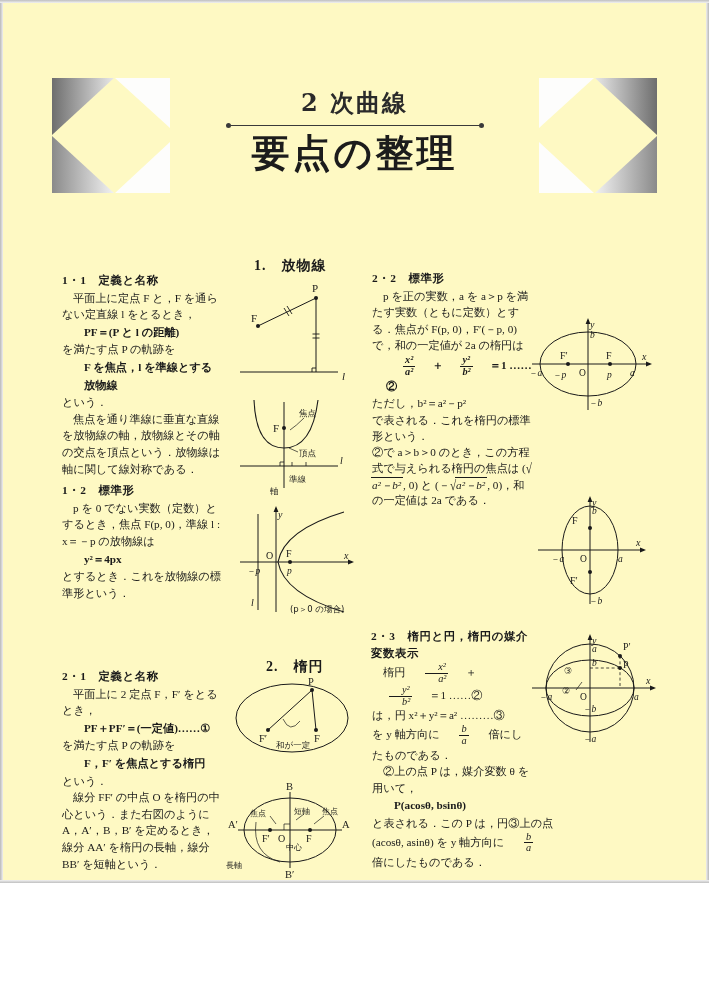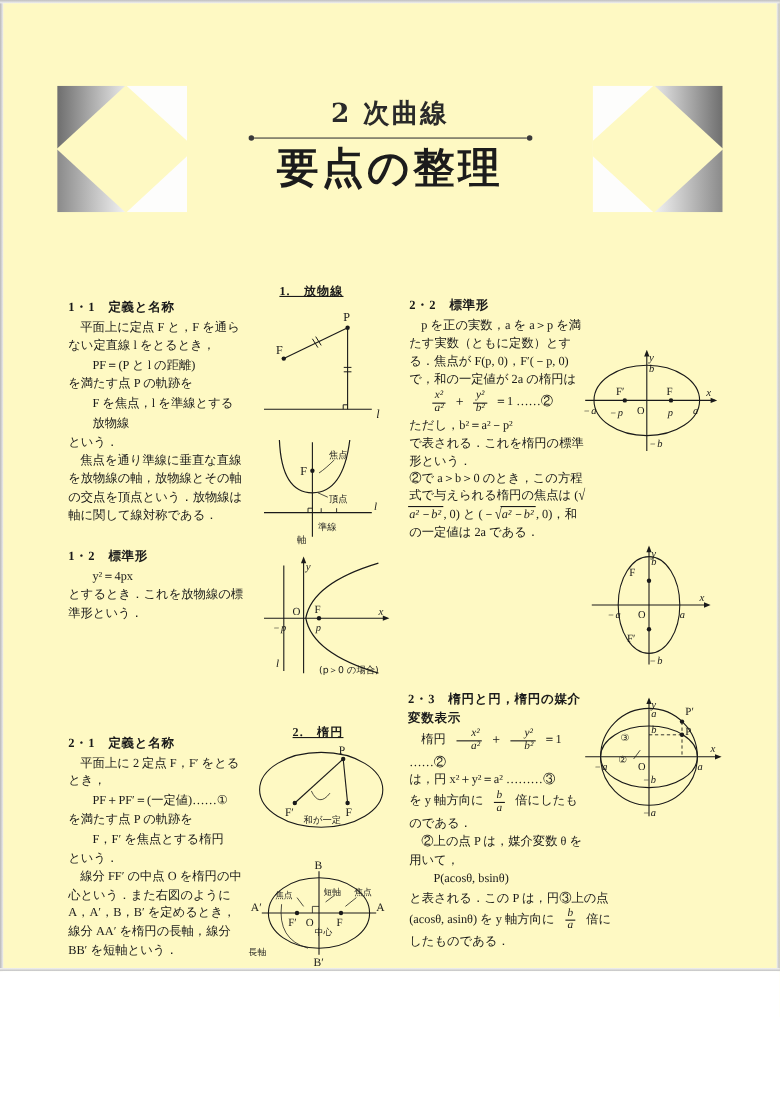--- a/index.html
+++ b/index.html
@@ -96,42 +96,41 @@
     font-size: 11.2px;
     line-height: 16.6px;
   }
   .col-left  { left: 62px;  top: 272px; width: 160px; }
   .col-right { left: 372px; top: 270px; width: 160px; }
 
   .sec-head {
     font-weight: 700;
     font-size: 11.4px;
     letter-spacing: 0.6px;
-    margin-top: 21px;
+    margin-top: 5px;
     margin-bottom: 1px;
   }
   .sec-head.first { margin-top: 0; }
   .para { text-indent: 11px; }
   .para.noind { text-indent: 0; }
   .formula {
     text-align: left;
     padding-left: 22px;
-    font-weight: 400;
+    font-weight: 700;
     margin: 1px 0;
   }
   .formula.center { padding-left: 14px; }
   .tight { line-height: 15.8px; }
 
   
   .mid-head {
     position: absolute;
     font-weight: 700;
-    font-size: 11px;
+    font-size: 14px;
     letter-spacing: 1px;
-    text-decoration: underline;
   }
   .mid-head-1 { left: 254px; top: 257px; }
   .mid-head-2 { left: 266px; top: 658px; }
 
   
   .fig { position: absolute; }
   .fig svg { display: block; }
 
   .fig-1 { left: 226px; top: 276px; }
   .fig-2 { left: 226px; top: 396px; }
@@ -159,24 +158,24 @@
     font-size: 13px;
     color: #222;
     font-family: "Liberation Sans", sans-serif;
   }
 
   
   .it { font-style: italic; }
   .frac {
     display: inline-block;
     vertical-align: -0.55em;
-    text-align: center;
+    text-align: left;
     font-size: 0.92em;
     line-height: 1.05;
-    margin: 0 7px;
+    margin: 0 17px;
   }
   .frac > .n { display: block; padding: 0 2px; border-bottom: 1px solid #1a1a1a; }
   .frac > .d { display: block; padding: 0 2px; }
   .sqrt {
     display: inline-block;
     border-top: 1px solid #1a1a1a;
     padding: 0 2px 0 1px;
     margin-left: -1px;
   }
   .radsym { display: inline-block; transform: scaleY(1.25); }
@@ -251,20 +250,21 @@
     <div class="sec-head first">1・1　定義と名称</div>
     <div class="para">平面上に定点 F と，F を通らない定直線 l をとるとき，</div>
     <div class="formula">PF＝(P と l の距離)</div>
     <div class="para noind">を満たす点 P の軌跡を</div>
     <div class="formula">F を焦点，l を準線とする</div>
     <div class="formula">放物線</div>
     <div class="para noind">という．</div>
     <div class="para">焦点を通り準線に垂直な直線を放物線の軸，放物線とその軸の交点を頂点という．放物線は軸に関して線対称である．</div>
 
     <div class="sec-head">1・2　標準形</div>
+    <div class="para">p を 0 でない実数（定数）とするとき，焦点 F(p, 0)，準線 l : x＝－p の放物線は</div>
     <div class="formula">y²＝4px</div>
     <div class="para noind">とするとき．これを放物線の標準形という．</div>
   </div>
 
   <div class="col col-left" style="top:668px">
     <div class="sec-head first">2・1　定義と名称</div>
     <div class="para">平面上に 2 定点 F，F′ をとるとき，</div>
     <div class="formula">PF＋PF′＝(一定値)……①</div>
     <div class="para noind">を満たす点 P の軌跡を</div>
     <div class="formula">F，F′ を焦点とする楕円</div>

